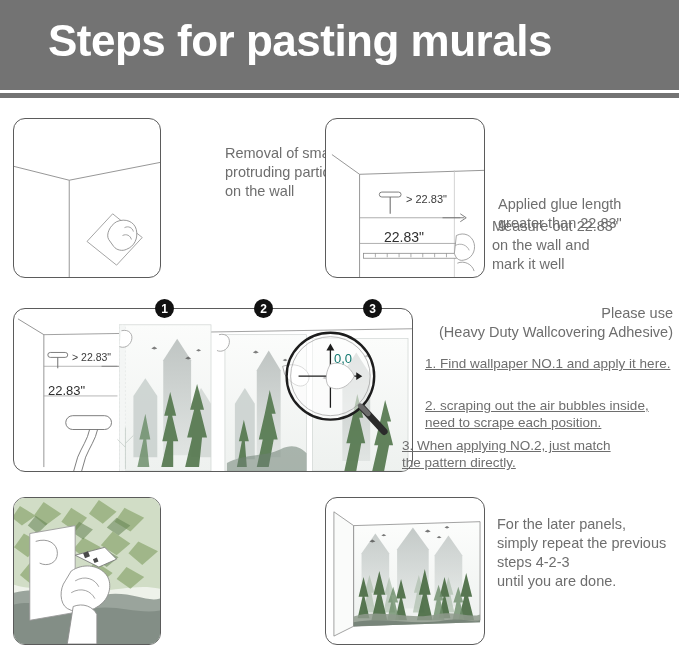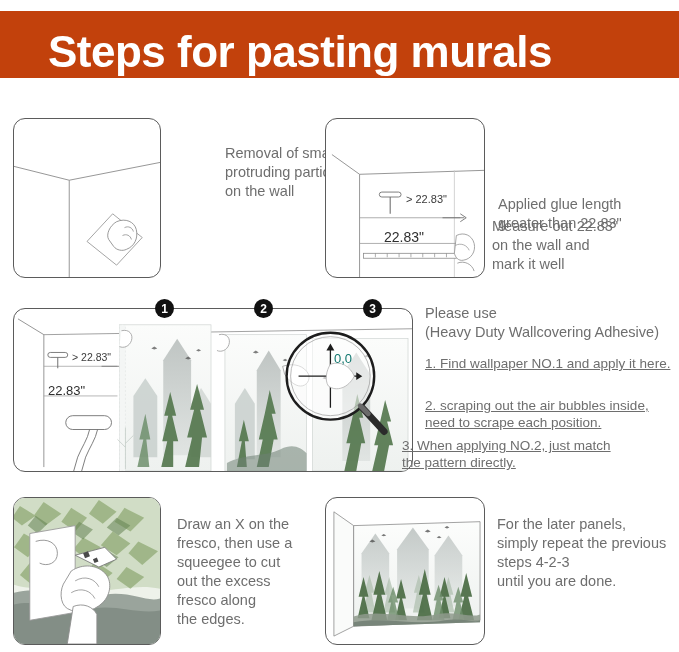--- a/index.html
+++ b/index.html
@@ -5,22 +5,22 @@
   html,body{margin:0;padding:0;background:#fff;}
   body{
     width:679px;height:652px;
     font-family:"Liberation Sans","DejaVu Sans",sans-serif;
     overflow:hidden;position:relative;
   }
   .page{position:relative;width:679px;height:652px;background:#ffffff;}
 
   
   .header{
-    position:absolute;left:0;top:11px;width:679px;height:67px;
-    background:#c2410c;
+    position:absolute;left:0;top:0;width:679px;height:98px;
+    background:#737373;
   }
   .header-title{
     position:absolute;left:48px;top:16px;
     font-size:44px;font-weight:bold;color:#ffffff;
     letter-spacing:-0.5px;white-space:nowrap;
     font-family:"Liberation Sans","DejaVu Sans",sans-serif;
   }
   .header-rule{
     position:absolute;left:0;top:90px;width:679px;height:3px;background:#ffffff;
   }
@@ -51,21 +51,21 @@
     background:#111111;color:#ffffff;
     font-size:12px;font-weight:bold;
     display:flex;align-items:center;justify-content:center;
     z-index:20;
     font-family:"Liberation Sans","DejaVu Sans",sans-serif;
   }
 
   
   .mid-head{
     position:absolute;color:#6e6e6e;font-size:14.5px;line-height:19px;
-    text-align:left;white-space:pre-line;
+    text-align:right;white-space:pre-line;
   }
   .mid-step{
     position:absolute;color:#6e6e6e;font-size:13.5px;line-height:17px;
     white-space:pre-line;
     text-decoration:underline;
   }
   .dimtext{
     position:absolute;color:#3a3a3a;font-family:"Liberation Sans","DejaVu Sans",sans-serif;
   }
 </style>
@@ -280,26 +280,20 @@
       <path d="M70 56 l5 -2 l2 5 l-5 2 z" fill="#4a4a4a"></path>
       <path d="M80 62 l4 -1.6 l1.6 4 l-4 1.6 z" fill="#4a4a4a"></path>
 
       <path d="M58 74 C70 66 84 68 92 76 C100 84 98 98 90 106 C80 116 64 118 54 112
                C46 107 46 92 52 84 Z" fill="#ffffff" stroke="#8d8d8d" stroke-width="0.9"></path>
       <path d="M62 84 C72 78 82 82 86 90" fill="none" stroke="#8d8d8d" stroke-width="0.8"></path>
       <path d="M58 96 C68 90 78 94 82 102" fill="none" stroke="#8d8d8d" stroke-width="0.8"></path>
       <path d="M60 110 C70 106 80 110 84 118 L84 148 L54 148 Z" fill="#ffffff" stroke="#8d8d8d" stroke-width="0.9"></path>
     </svg>
   </div>
-  <div class="caption" style="left:177px;top:515px;width:160px;">Draw an X on the
-fresco, then use a
-squeegee to cut
-out the excess
-fresco along
-the edges.</div>
 
   <div class="panel" style="left:325px;top:497px;width:160px;height:148px;">
     <svg class="svgfull" viewBox="0 0 160 148" preserveAspectRatio="none">
       <defs>
         <linearGradient id="skyg2" x1="0" y1="0" x2="0" y2="1">
           <stop offset="0%" stop-color="#fcfdfc"></stop>
           <stop offset="100%" stop-color="#eef1ef"></stop>
         </linearGradient>
         <linearGradient id="mtng2" x1="0" y1="0" x2="0" y2="1">
           <stop offset="0%" stop-color="#b6bdbb"></stop>

